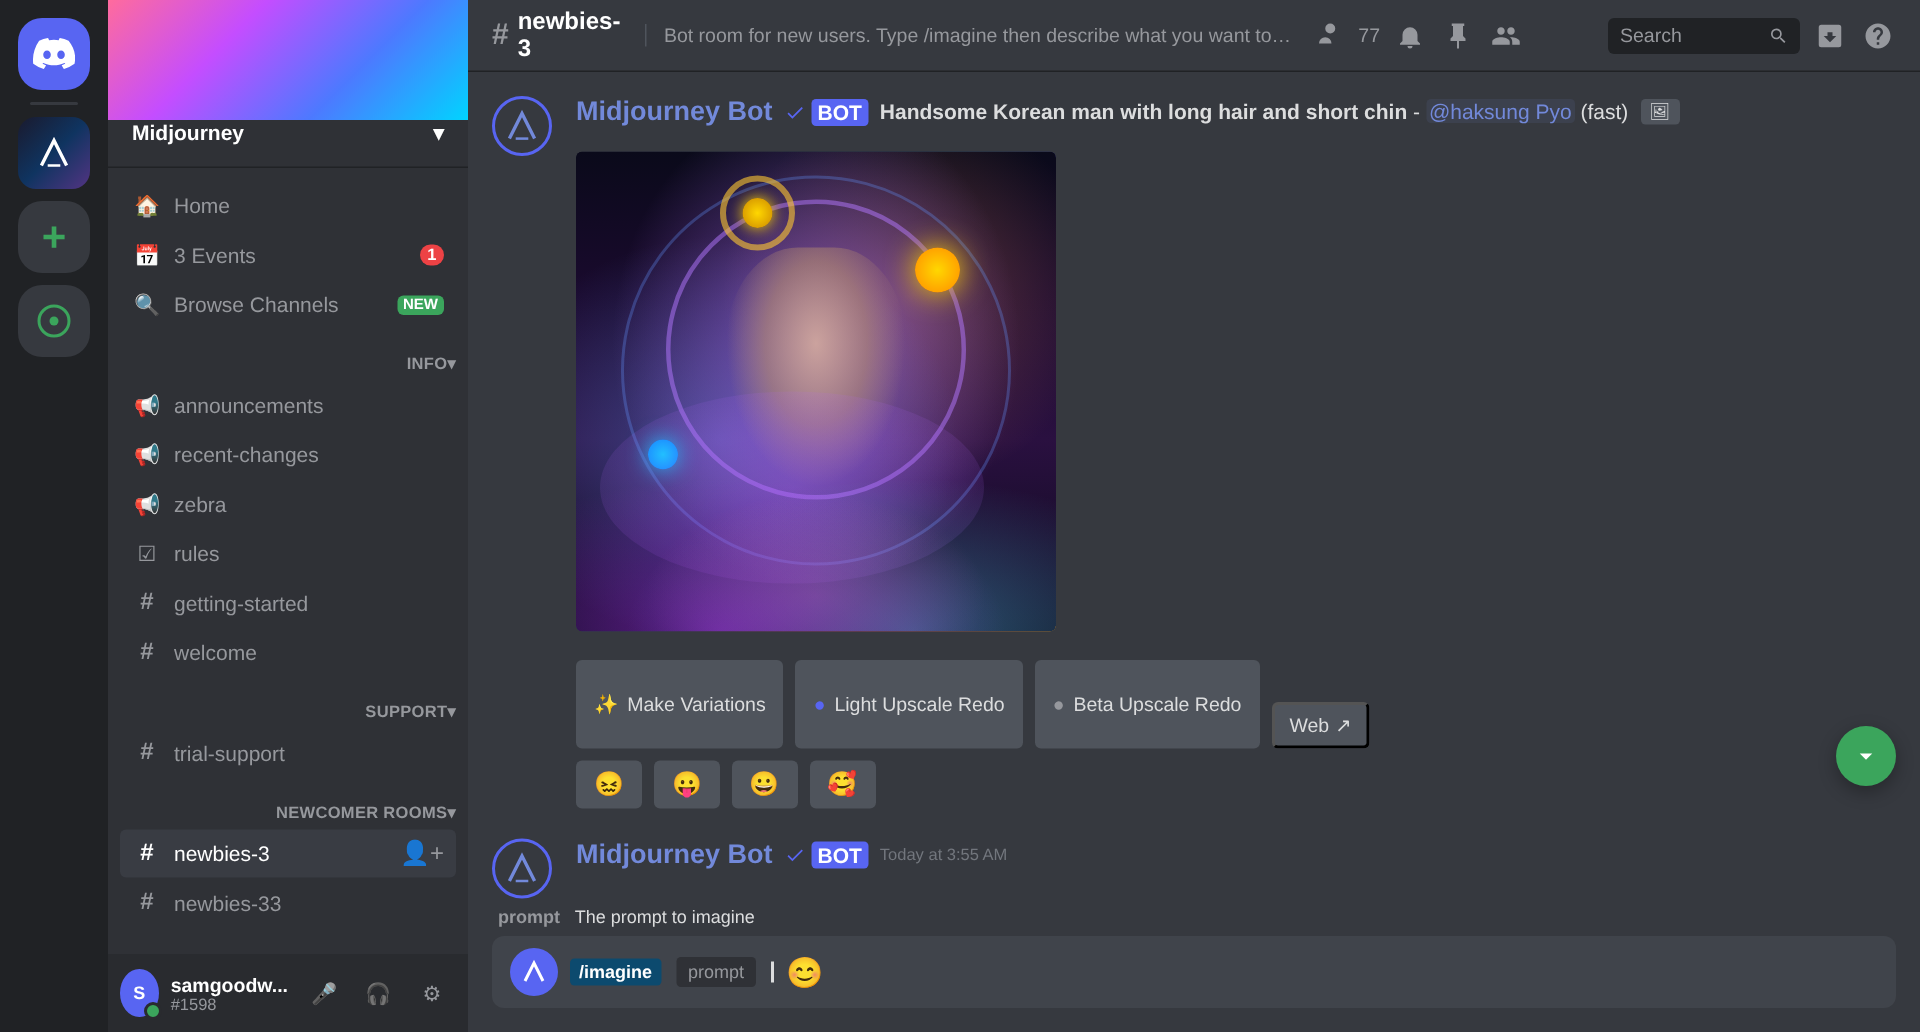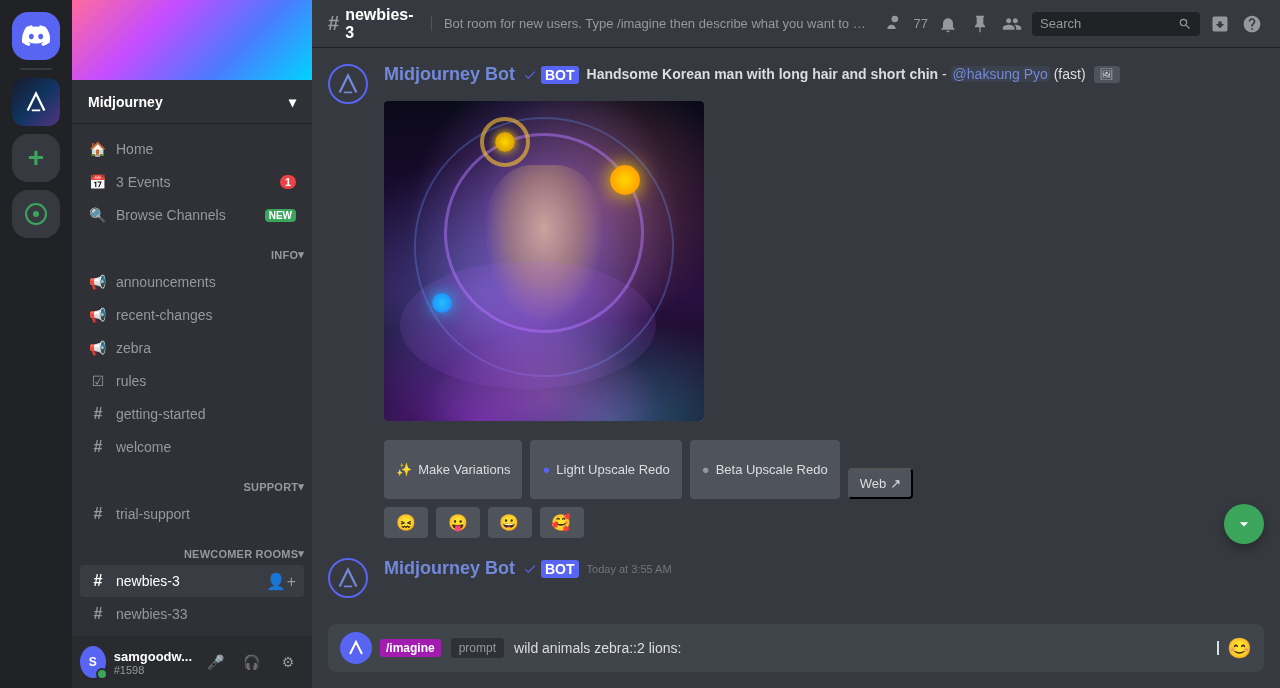--- a/index.html
+++ b/index.html
@@ -17,21 +17,21 @@
     .server-icon.midjourney { background: #36393f; overflow: hidden; }
     .server-divider { width: 32px; height: 2px; background: #36393f; border-radius: 1px; }
     .server-icon.add { background: #36393f; color: #3ba55c; font-size: 24px; }
     .server-icon.explore { background: #36393f; color: #3ba55c; }
 
     
     .sidebar {
       width: 240px; background: #2f3136; display: flex; flex-direction: column; flex-shrink: 0;
     }
     .server-header {
-      height: 44px; padding: 0 16px; display: flex; align-items: center; justify-content: space-between; border-bottom: 1px solid #202225; font-weight: 600; color: #ffffff; cursor: pointer;
+      height: 32px; padding: 0 16px; display: flex; align-items: flex-start; justify-content: space-between; border-bottom: 1px solid #202225; font-weight: 600; color: #ffffff; cursor: pointer;
     }
     .server-header-banner {
       height: 80px; background: linear-gradient(135deg, #ff6b9d, #c44dff, #4d79ff, #00d4ff); position: relative; overflow: hidden;
     }
     .sidebar-content { flex: 1; overflow-y: auto; padding: 8px 0; }
     .sidebar-item {
       display: flex; align-items: center; padding: 6px 8px; margin: 1px 8px; border-radius: 4px; cursor: pointer; color: #96989d; gap: 8px;
     }
     .sidebar-item.active { background: #393c43; color: #ffffff; }
     .sidebar-item .icon { width: 20px; height: 20px; display: flex; align-items: center; justify-content: center; font-size: 14px; }
@@ -47,21 +47,21 @@
     .icon-btn { width: 32px; height: 32px; border-radius: 4px; display: flex; align-items: center; justify-content: center; cursor: pointer; color: #96989d; }
 
     
     .main { flex: 1; display: flex; flex-direction: column; background: #36393f; overflow: hidden; }
     .channel-header {
       height: 48px; background: #36393f; border-bottom: 1px solid #202225; display: flex; align-items: center; padding: 0 16px; gap: 12px; flex-shrink: 0;
     }
     .channel-header-name { font-weight: 700; color: #ffffff; font-size: 16px; display: flex; align-items: center; gap: 6px; }
     .channel-header-desc { color: #96989d; font-size: 13px; border-left: 1px solid #4f545c; padding-left: 12px; margin-left: 4px; white-space: nowrap; overflow: hidden; text-overflow: ellipsis; max-width: 500px; }
     .header-actions { margin-left: auto; display: flex; align-items: center; gap: 8px; }
-    .search-box { background: #202225; border-radius: 4px; display: flex; align-items: center; padding: 4px 8px; gap: 6px; width: 168px; }
+    .search-box { background: #202225; border-radius: 4px; display: flex; align-items: center; padding: 4px 8px; gap: 6px; width: 128px; margin-left: 48px; }
     .search-box input { background: none; border: none; outline: none; color: #dcddde; font-size: 13px; width: 100%; }
     .search-box input::placeholder { color: #96989d; }
 
     
     .messages { flex: 1; overflow-y: auto; padding: 16px; }
     .message-group { display: flex; gap: 16px; margin-bottom: 16px; }
     .avatar { width: 40px; height: 40px; border-radius: 50%; flex-shrink: 0; display: flex; align-items: center; justify-content: center; }
     .avatar.midjourney { background: #36393f; border: 2px solid #5865f2; }
     .avatar svg { width: 28px; height: 28px; }
     .message-content { flex: 1; }
@@ -114,21 +114,21 @@
     .emoji-buttons { display: flex; gap: 8px; margin: 4px 0; }
 
     
     .input-area { padding: 0 16px 16px; flex-shrink: 0; }
     .prompt-hint { color: #96989d; font-size: 12px; margin-bottom: 6px; padding: 0 4px; }
     .prompt-hint span { color: #dcddde; }
     .message-input-container {
       background: #40444b; border-radius: 8px; display: flex; align-items: center; padding: 8px 12px; gap: 8px;
     }
     .msg-input-avatar { width: 32px; height: 32px; border-radius: 50%; background: #5865f2; flex-shrink: 0; display: flex; align-items: center; justify-content: center; }
-    .slash-cmd { background: #a21caf; color: white; border-radius: 3px; padding: 2px 6px; font-size: 12px; font-weight: 700; }
+    .slash-cmd { background: #0c4a6e; color: white; border-radius: 3px; padding: 2px 6px; font-size: 12px; font-weight: 700; }
     .prompt-label { background: #2f3136; color: #96989d; padding: 3px 8px; border-radius: 3px; font-size: 12px; margin: 0 2px; }
     .input-text { flex: 1; background: none; border: none; outline: none; color: #dcddde; font-size: 14px; }
     .cursor { display: inline-block; width: 2px; height: 14px; background: #dcddde; vertical-align: middle; animation: blink 1s infinite; }
     @keyframes blink { 0%,100%{opacity:1} 50%{opacity:0} }
     .emoji-picker-btn { color: #b9bbbe; cursor: pointer; font-size: 20px; }
 
     
     .post-header { display: flex; align-items: center; gap: 8px; margin-bottom: 8px; }
     .web-btn { background: #4f545c; border-radius: 4px; padding: 6px 10px; font-size: 13px; color: #dcddde; cursor: pointer; display: flex; align-items: center; gap: 4px; margin-top: 28px; }
 
@@ -420,26 +420,30 @@
     </div>
 
     <div style="position:absolute;right:16px;bottom:80px;width:40px;height:40px;border-radius:50%;background:#3ba55c;display:flex;align-items:center;justify-content:center;cursor:pointer;box-shadow:0 4px 12px rgba(0,0,0,0.3)">
       <svg width="20" height="20" viewBox="0 0 24 24" fill="white">
           <path d="M7 10l5 5 5-5z"></path>
         </svg>
     </div>
   </div>
 
   <div class="input-area">
+    <div class="prompt-hint">
+      <strong>prompt</strong>
+      &nbsp;
+      <span>The prompt to imagine</span>
+    </div>
     <div class="message-input-container">
       <div class="msg-input-avatar">
         <svg width="20" height="20" viewBox="0 0 100 100" fill="none">
           <path d="M20 80 L50 20 L80 80" stroke="white" stroke-width="10" fill="none"></path>
         </svg>
       </div>
       <span class="slash-cmd">/imagine</span>
       <span class="prompt-label">prompt</span>
-      <input class="input-text" type="text" value="wild animals zebra::2 lions:" style="">
       <span class="cursor"></span>
       <span class="emoji-picker-btn">😊</span>
     </div>
   </div>
 </div>
 
 </body></html>

